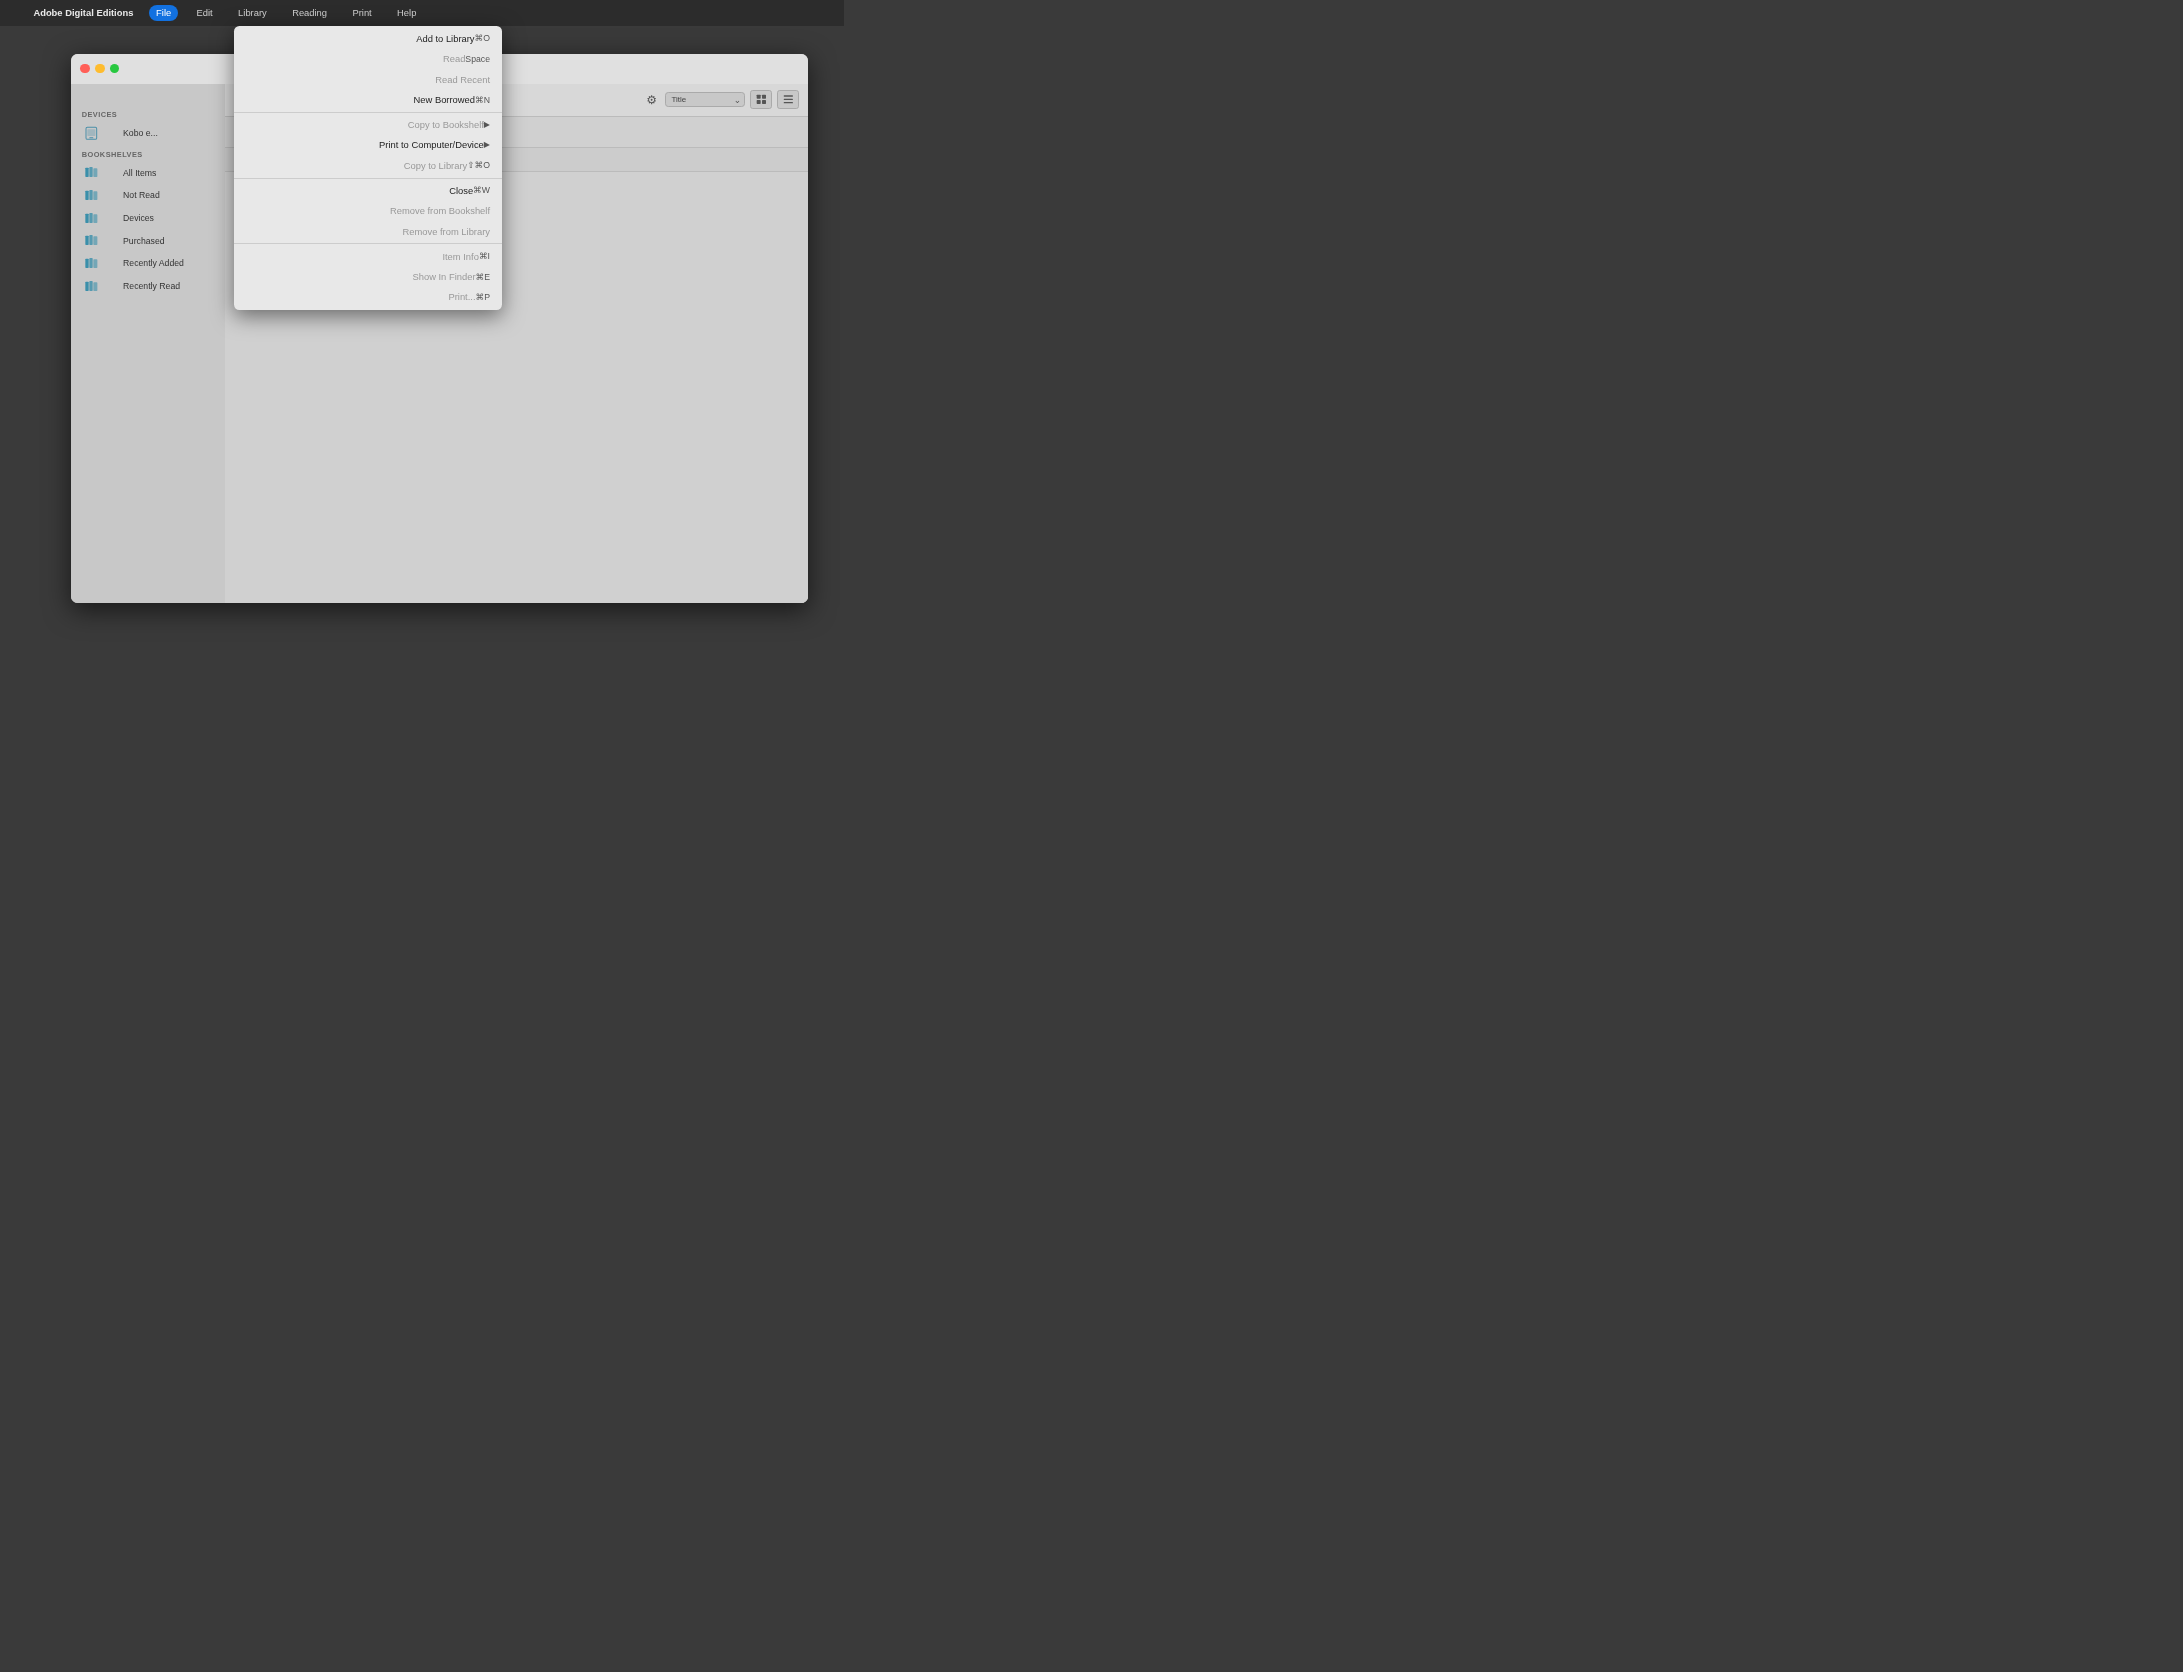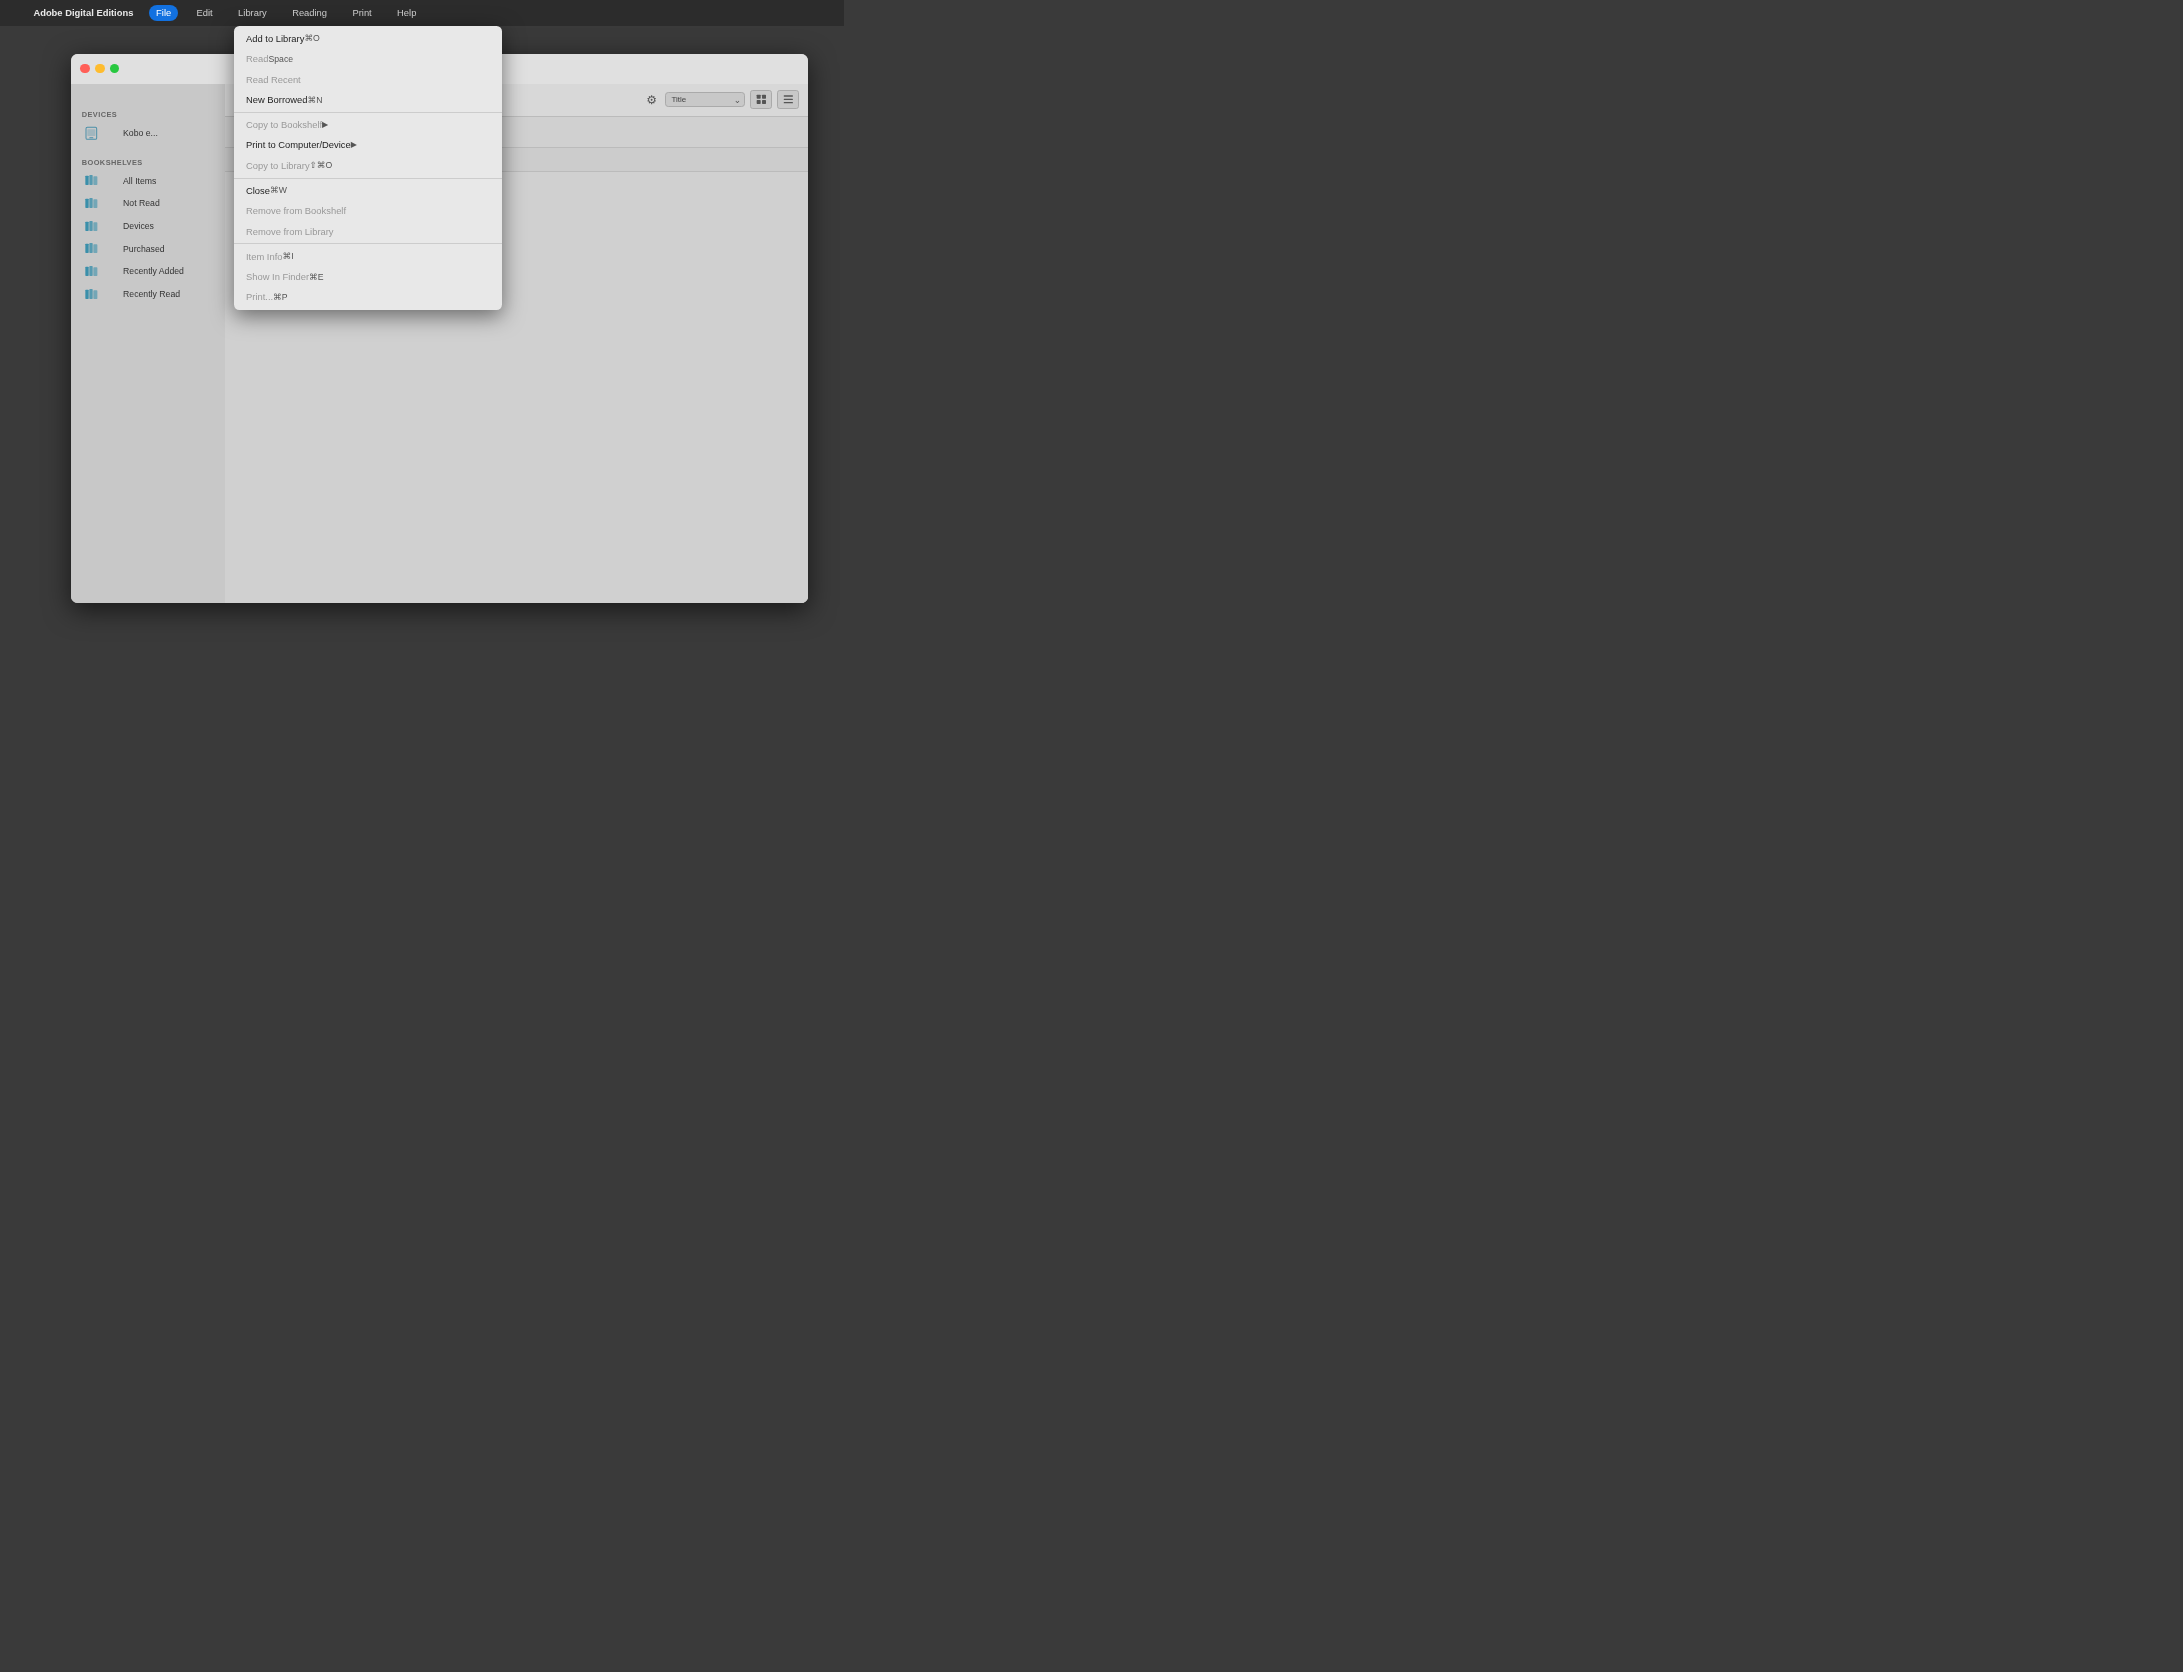--- a/index.html
+++ b/index.html
@@ -245,21 +245,21 @@
       width: 268px;
       background: #e8e8e8;
       border-radius: 5.4px;
       box-shadow: 0 5.4px 21.4px rgba(0,0,0,0.5);
       pointer-events: all;
       overflow: hidden;
       padding: 2.7px 0;
     }
     .menu-item {
       display: flex;
-      justify-content: flex-start;
+      justify-content: flex-end;
       align-items: center;
       padding: 4.7px 12px;
       font-size: 9.4px;
       cursor: default;
       color: #222;
     }
     .menu-item.disabled {
       color: #999;
     }
     .menu-item-label {}
@@ -310,21 +310,21 @@
         <span class="sidebar-icon">
           <svg width="14.7" height="14.7" viewBox="0 0 22 22" fill="none">
             <rect x="3" y="2" width="16" height="18" rx="2" stroke="#4a8fa8" stroke-width="1.5" fill="none"></rect>
             <rect x="5" y="5" width="12" height="10" rx="1" fill="#4a8fa8" opacity="0.3"></rect>
             <rect x="8" y="17" width="6" height="1.5" rx="0.5" fill="#4a8fa8"></rect>
           </svg>
         </span>
         <span class="sidebar-label">Kobo e...</span>
       </div>
 
-      <div class="sidebar-section-title" style="margin-top:8px">Bookshelves</div>
+      <div class="sidebar-section-title" style="">Bookshelves</div>
 
       <div class="sidebar-item">
         <span class="sidebar-icon book-icon">
           <svg width="14.7" height="14.7" viewBox="0 0 22 22" fill="none">
             <rect x="2" y="4" width="5" height="14" rx="1" fill="#3a8faa"></rect>
             <rect x="8" y="3" width="5" height="15" rx="1" fill="#3a8faa" opacity="0.8"></rect>
             <rect x="14" y="5" width="6" height="13" rx="1" fill="#3a8faa" opacity="0.6"></rect>
           </svg>
         </span>
         <span class="sidebar-label">All Items</span>

